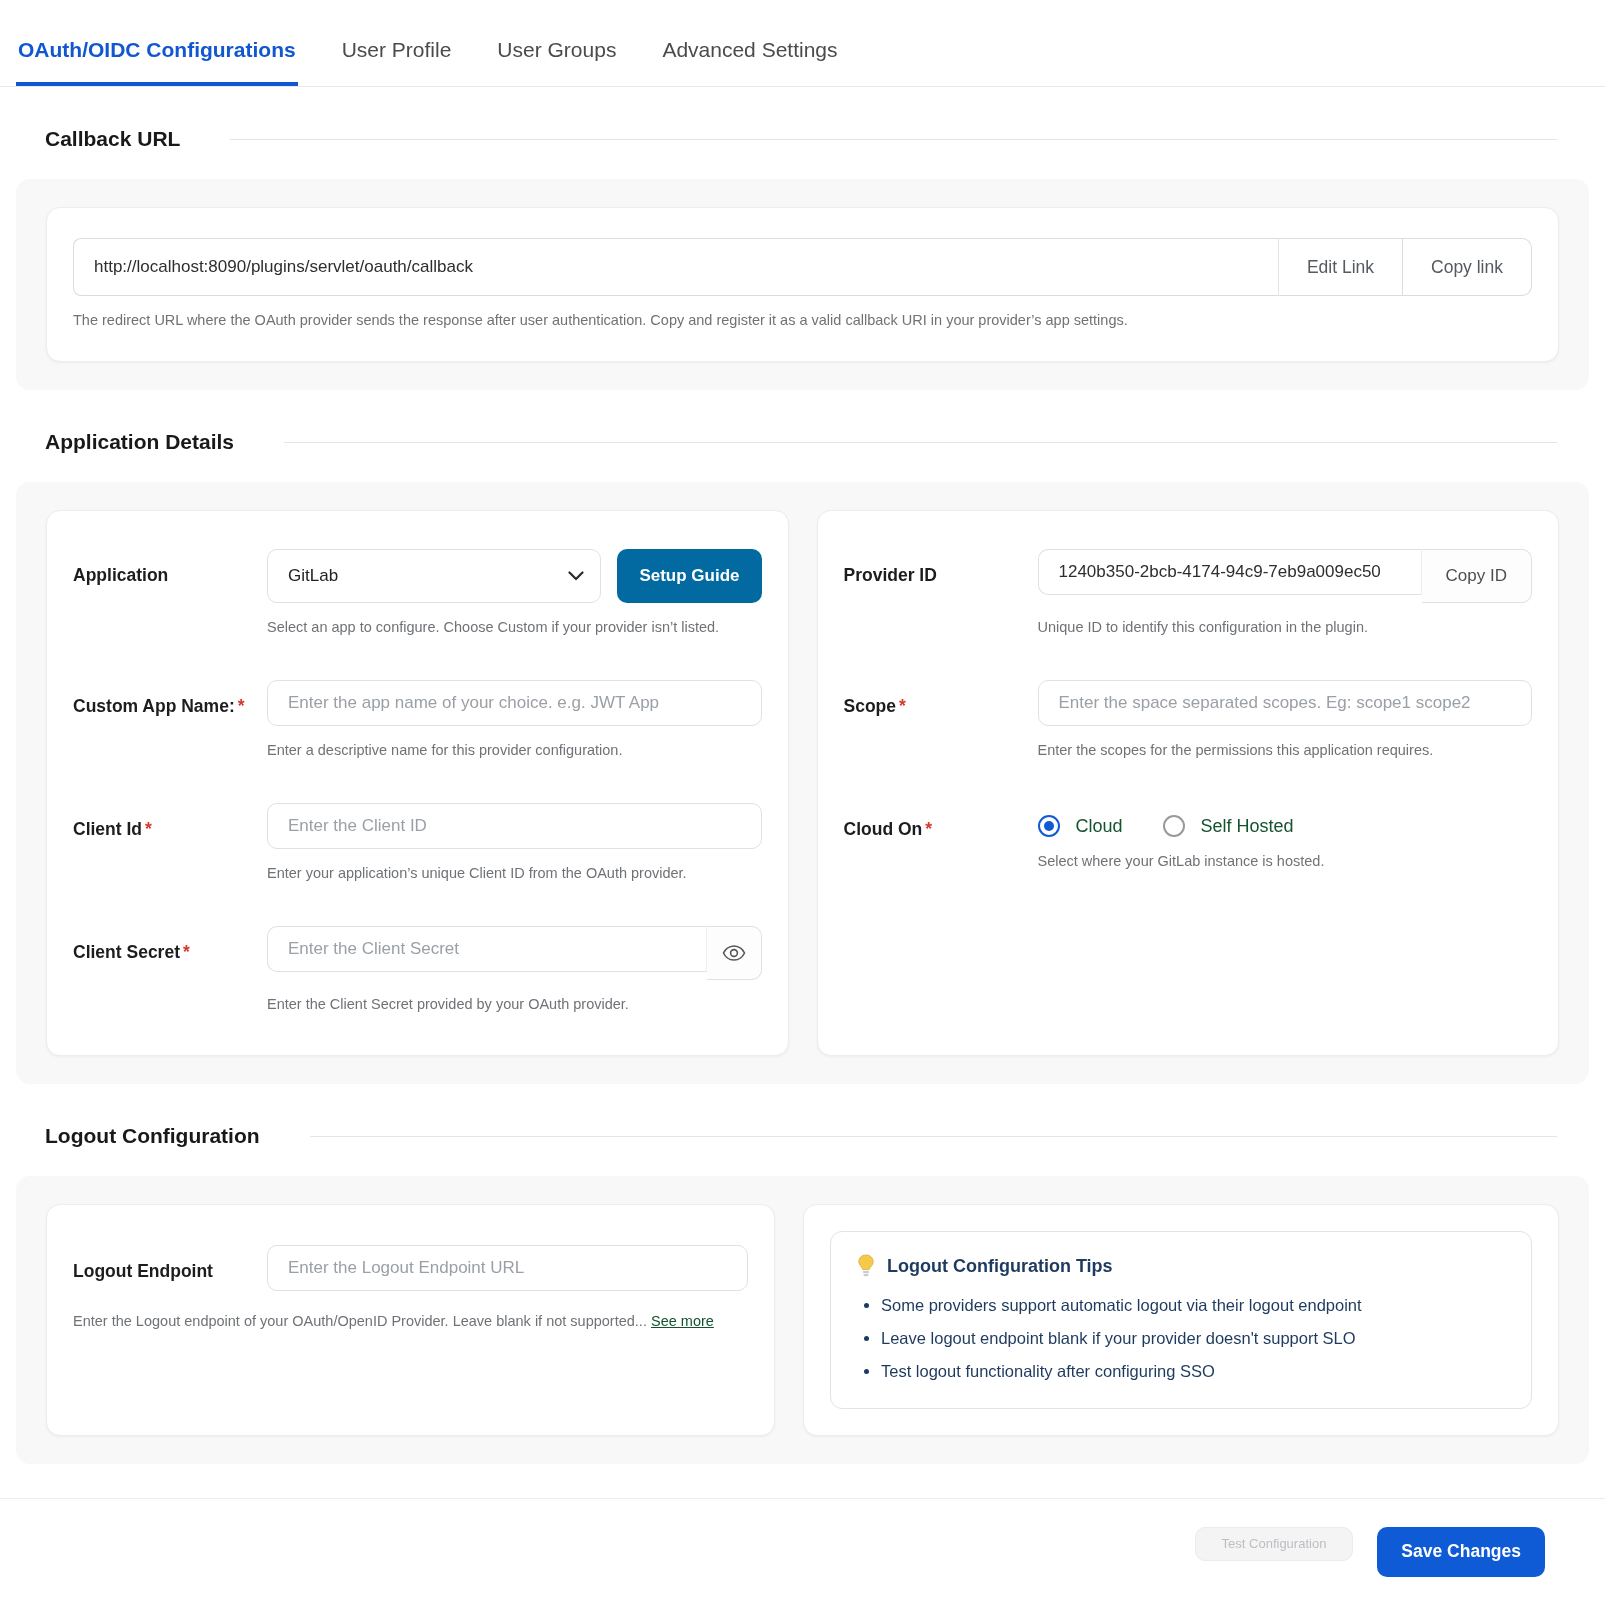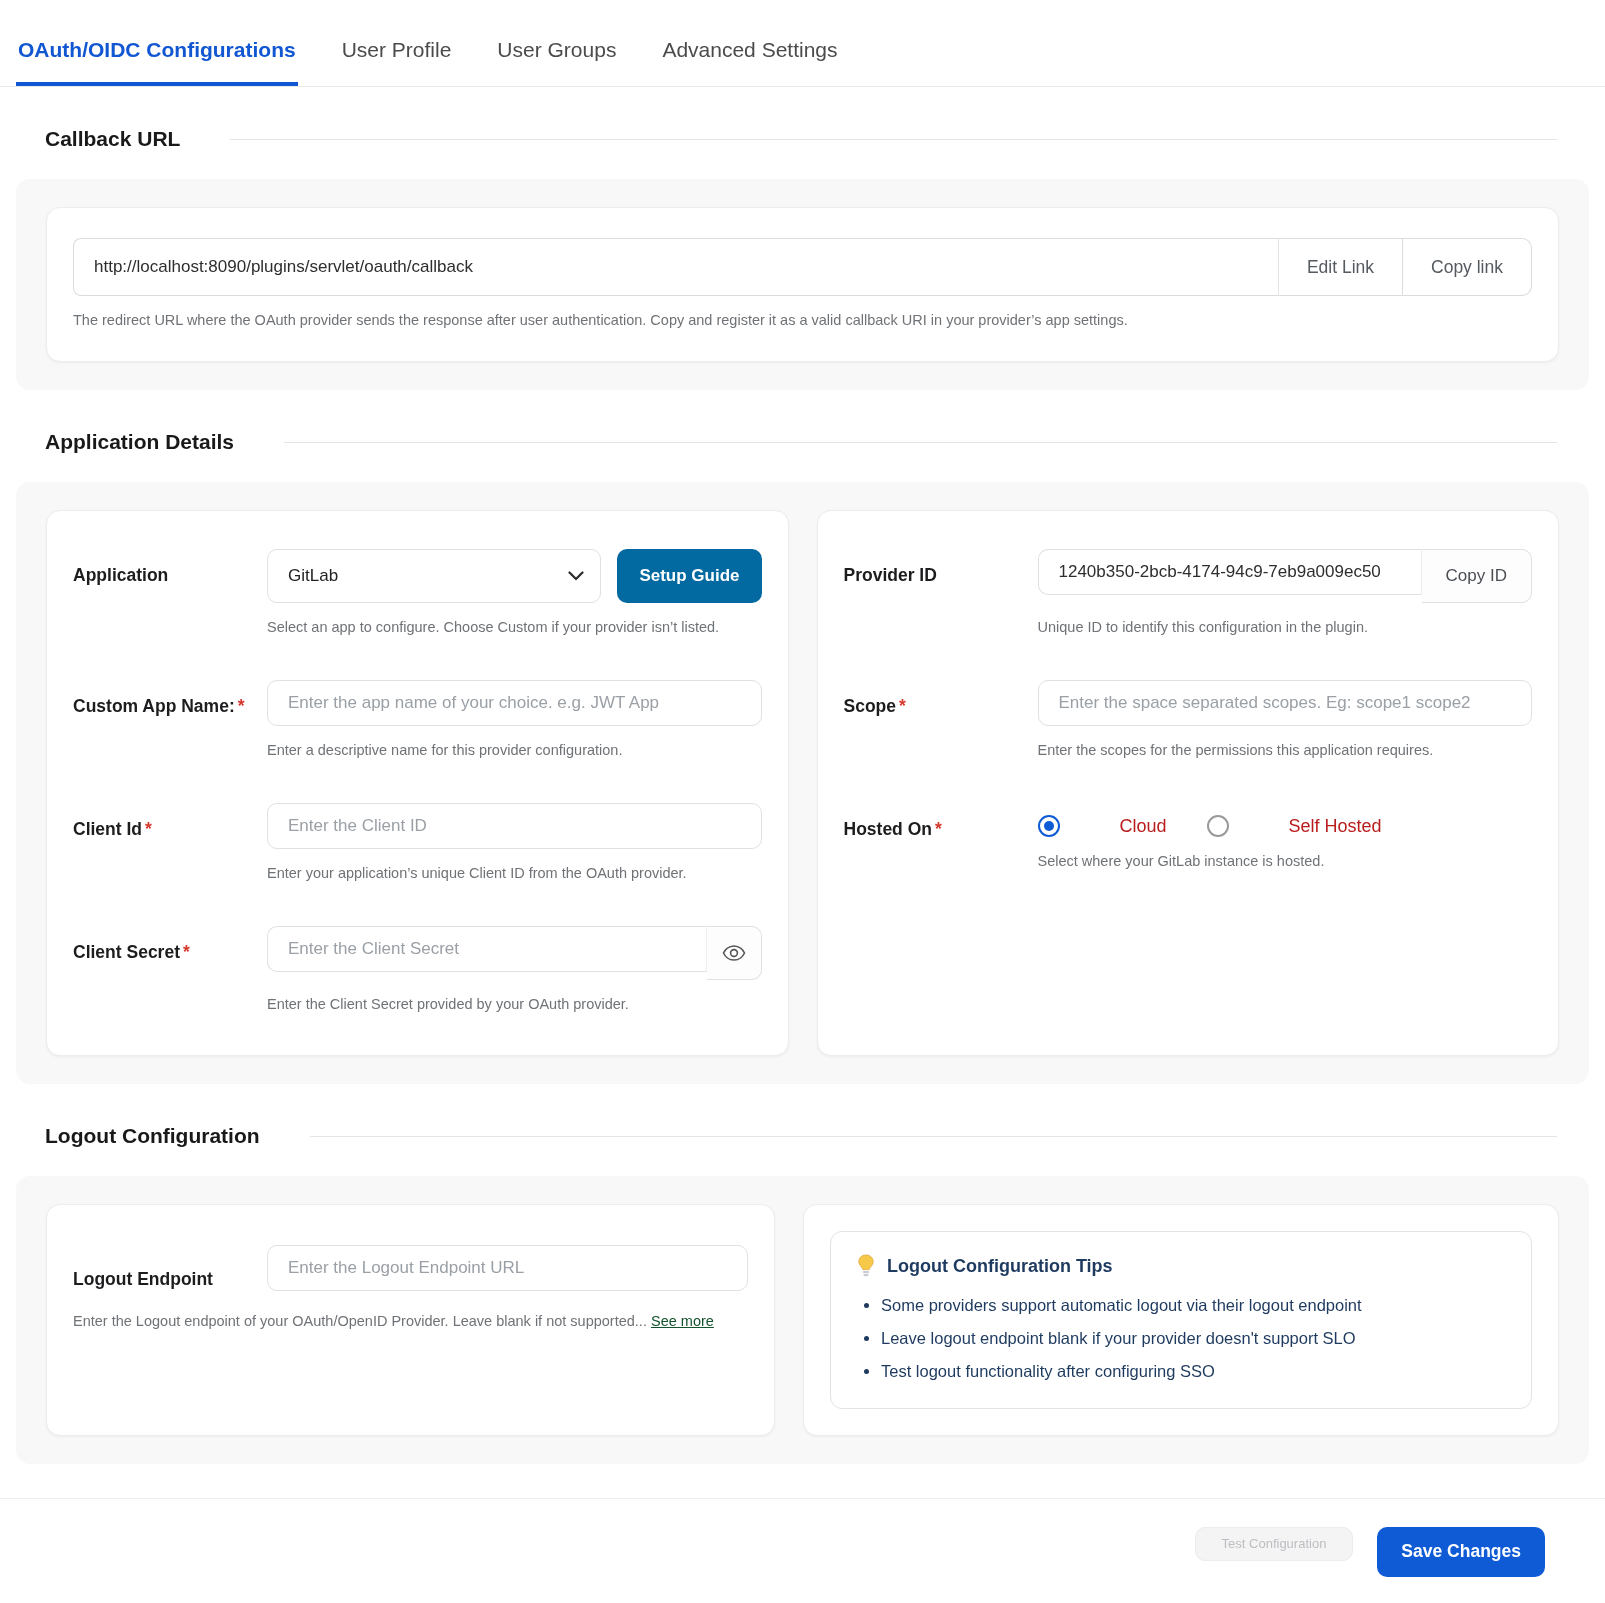--- a/index.html
+++ b/index.html
@@ -82,21 +82,21 @@
 
   
   .radio-row { display:flex; align-items:center; gap:40px; padding-top:12px; }
   .radio-opt { display:flex; align-items:center; gap:16px; cursor:pointer; }
   .radio-circle { width:22px; height:22px; border-radius:50%; border:2px solid #9a9a9a; background:#fff; position:relative; }
   .radio-opt.selected .radio-circle { border-color:#0f5bd6; }
   .radio-opt.selected .radio-circle::after {
     content:""; position:absolute; left:4px; top:4px; width:10px; height:10px;
     border-radius:50%; background:#0f5bd6;
   }
-  .radio-label { font-size:18px; color:#b91c1c;margin-left:44px; }
+  .radio-label { font-size:18px; color:#14532d; }
 
   
   .lg-left { flex:1; padding:40px 26px 44px 26px; }
   .lg-right { flex:1.04; padding:26px; }
   .see-more { color:#14532d; text-decoration:underline; cursor:pointer; }
   .tips-box { border:1px solid #e3e3e5; border-radius:12px; padding:22px 26px 24px 26px; }
   .tips-title { display:flex; align-items:center; gap:12px; font-size:18px; font-weight:700; color:#1e3a5f; }
   .tips-list { margin:16px 0 0 0; padding-left:24px; color:#1e3a5f; }
   .tips-list li { font-size:16.5px; line-height:1.45; margin-bottom:9px; }
   .tips-list li:last-child { margin-bottom:0; }
@@ -229,21 +229,21 @@
           <span>Scope</span><span class="req">*</span>
         </div>
         <div class="f-body">
           <input class="text-input" type="text" placeholder="Enter the space separated scopes. Eg: scope1 scope2" style="">
           <div class="help">Enter the scopes for the permissions this application requires.</div>
         </div>
       </div>
 
       <div class="field">
         <div class="f-label">
-          <span>Hosted On</span><span class="req">*</span>
+          <span>Cloud On</span><span class="req">*</span>
         </div>
         <div class="f-body">
           <div class="radio-row">
             <div class="radio-opt selected">
               <span class="radio-circle"></span>
               <span class="radio-label">Cloud</span>
             </div>
             <div class="radio-opt">
               <span class="radio-circle"></span>
               <span class="radio-label">Self Hosted</span>
@@ -259,21 +259,21 @@
 
 <div class="section-head">
   <h2>Logout Configuration</h2>
   <div class="rule"></div>
 </div>
 
 <div class="panel">
   <div class="two-col">
 
     <div class="card lg-left">
-      <div class="field" style="margin-bottom:0;align-items:flex-end;">
+      <div class="field" style="margin-bottom:0;">
         <div class="f-label">Logout Endpoint</div>
         <div class="f-body">
           <input class="text-input" type="text" placeholder="Enter the Logout Endpoint URL" style="">
         </div>
       </div>
       <div class="help" style="margin-top:20px;">
         <span>Enter the Logout endpoint of your OAuth/OpenID Provider. Leave blank if not supported... </span><a class="see-more">See more</a>
       </div>
     </div>
 

